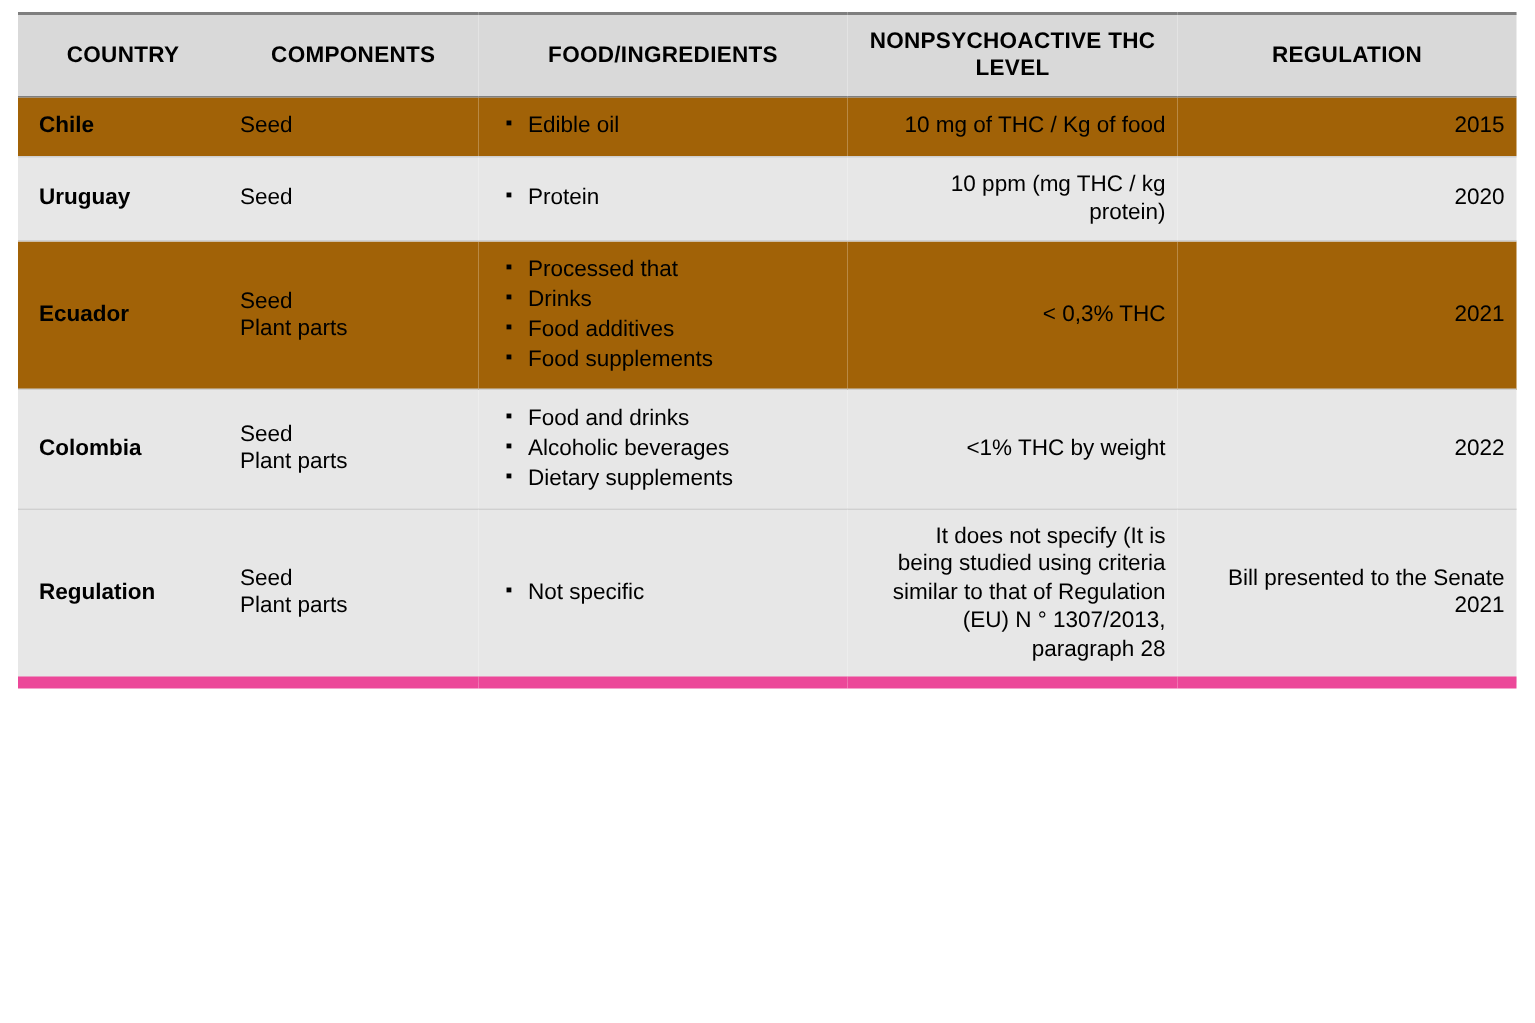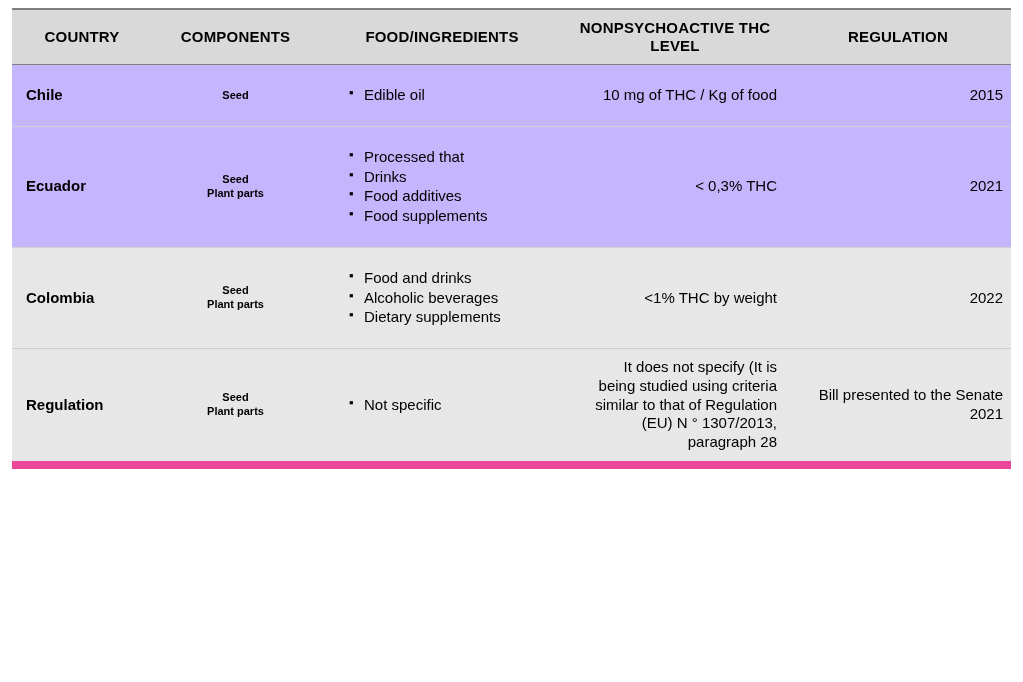--- a/index.html
+++ b/index.html
@@ -48,43 +48,42 @@
   tbody td {
     vertical-align: middle;
     padding: 9px 8px;
     line-height: 1.25;
     border-bottom: 1px solid #d0d0d0;
   }
   tbody tr.shaded td {
     background: #e7e7e7;
   }
   tbody tr.plain td {
-    background: #c4b5fd;
+    background: #a16207;
   }
   tbody tr:last-child td {
     border-bottom: 8px solid #ec4899;
   }
   td.country {
     font-weight: bold;
     text-align: left;
     padding-left: 14px;
     font-size: 15px;
   }
   td.components {
-    text-align: center;
-    font-size: 11px;
-    font-weight: bold;
+    text-align: left;
+    font-size: 15px;
   }
   td.components .line { display: block; }
   td.food {
     text-align: left;
     padding-left: 18px;
   }
   td.food ul {
-    margin: 12px;
+    margin: 0;
     padding: 0;
     list-style: none;
   }
   td.food li {
     position: relative;
     padding-left: 15px;
     margin: 1px 0;
     font-size: 15px;
   }
   td.food li::before {
@@ -135,20 +134,33 @@
         </td>
         <td class="food">
           <ul>
             <li>Edible oil</li>
           </ul>
         </td>
         <td class="thc">10 mg of THC / Kg of food</td>
         <td class="reg">2015</td>
       </tr>
 
+      <tr class="shaded">
+        <td class="country">Uruguay</td>
+        <td class="components">
+          <span class="line">Seed</span>
+        </td>
+        <td class="food">
+          <ul>
+            <li>Protein</li>
+          </ul>
+        </td>
+        <td class="thc"><span class="narrow">10 ppm (mg THC / kg protein)</span></td>
+        <td class="reg">2020</td>
+      </tr>
 
       <tr class="plain">
         <td class="country">Ecuador</td>
         <td class="components">
           <span class="line">Seed</span>
           <span class="line">Plant parts</span>
         </td>
         <td class="food">
           <ul>
             <li>Processed that</li>

